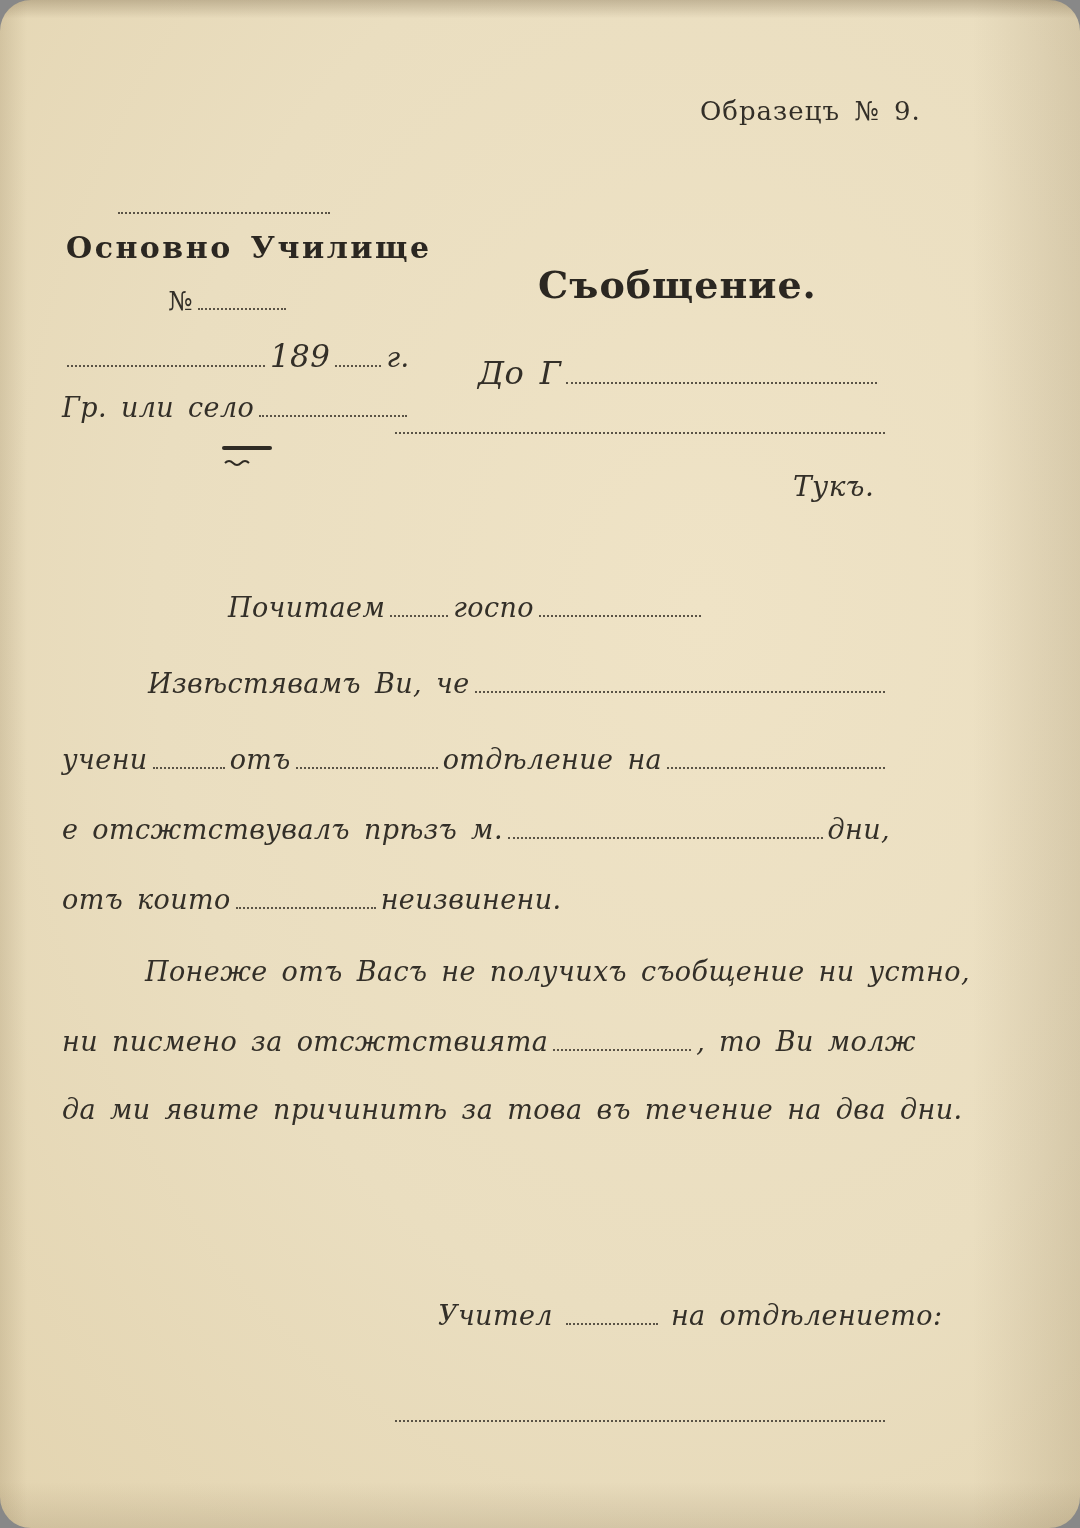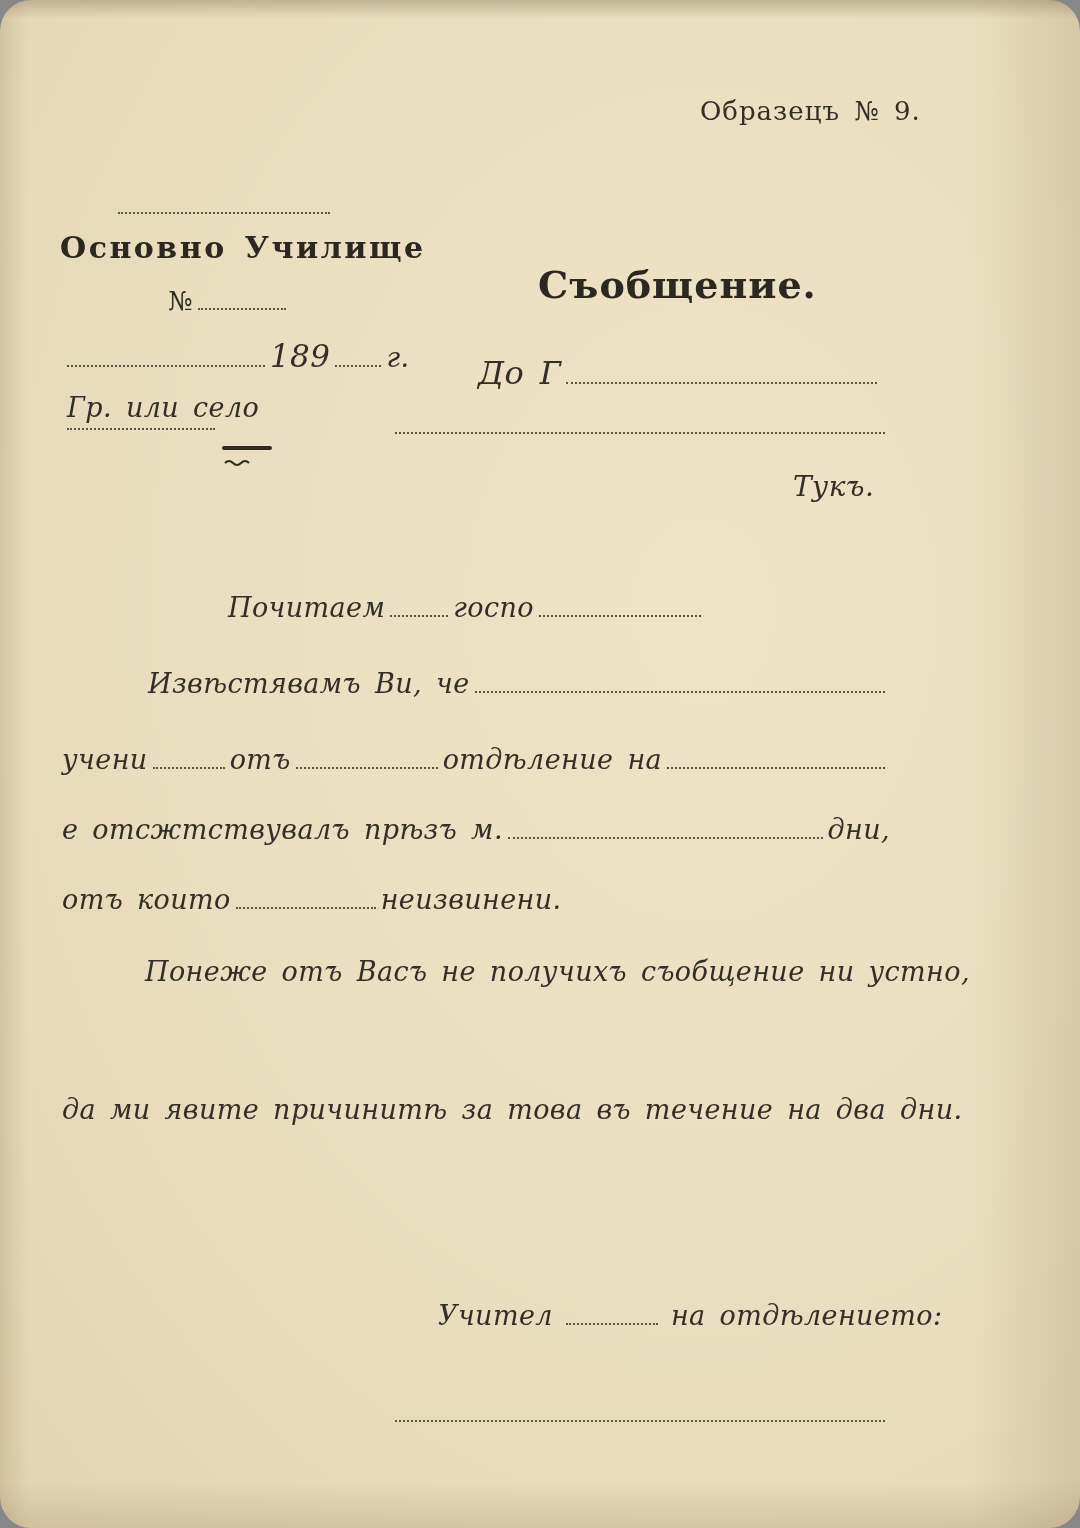--- a/index.html
+++ b/index.html
@@ -75,37 +75,37 @@
 <body>
 
 <div class="page">
 
   <div class="line corner-label" style="left:700px; top:96px;">
     <span>Образецъ № 9.</span>
   </div>
 
   <div class="hairline" style="left:118px; top:212px; width:212px;"></div>
 
-  <div class="line school-name" style="left:60px; top:230px;">
+  <div class="line school-name" style="left:66px; top:230px;">
     <span>Основно Училище</span>
   </div>
 
   <div class="line" style="left:168px; top:286px; font-size:26px;">
     <span class="upright">№</span>
     <span class="dots" style="width:88px;"></span>
   </div>
 
   <div class="line" style="left:62px; top:338px;">
     <span class="dots" style="width:198px;"></span>
     <span class="big-num">189</span>
     <span class="dots" style="width:46px;"></span>
     <span>г.</span>
   </div>
 
-  <div class="line" style="left:62px; top:392px;flex-direction:column;">
+  <div class="line" style="left:62px; top:392px;">
     <span>Гр. или село</span>
     <span class="dots" style="width:148px;"></span>
   </div>
 
   <div class="abs" style="left:222px; top:446px;">
     <div class="dash-bar"></div>
     <svg width="30" height="10" style="display:block; margin:8px 0 0 2px;">
       <path d="M1,5 Q5,1 9,5 T17,5 T25,5" fill="none" stroke="#2f2b24" stroke-width="2"></path>
     </svg>
   </div>
@@ -155,20 +155,25 @@
   <div class="line" style="left:62px; top:884px;">
     <span>отъ които</span>
     <span class="dots" style="width:140px;"></span>
     <span>неизвинени.</span>
   </div>
 
   <div class="line" style="left:145px; top:956px;">
     <span>Понеже отъ Васъ не получихъ съобщение ни устно,</span>
   </div>
 
+  <div class="line" style="left:62px; top:1026px;">
+    <span>ни писмено за отсжтствията</span>
+    <span class="dots" style="width:138px;"></span>
+    <span>, то Ви молж</span>
+  </div>
 
   <div class="line" style="left:62px; top:1094px;">
     <span>да ми явите причинитѣ за това въ течение на два дни.</span>
   </div>
 
   <div class="line" style="left:438px; top:1300px;gap:8px;">
     <span>Учител</span>
     <span class="dots" style="width:92px;"></span>
     <span>на отдѣлението:</span>
   </div>

